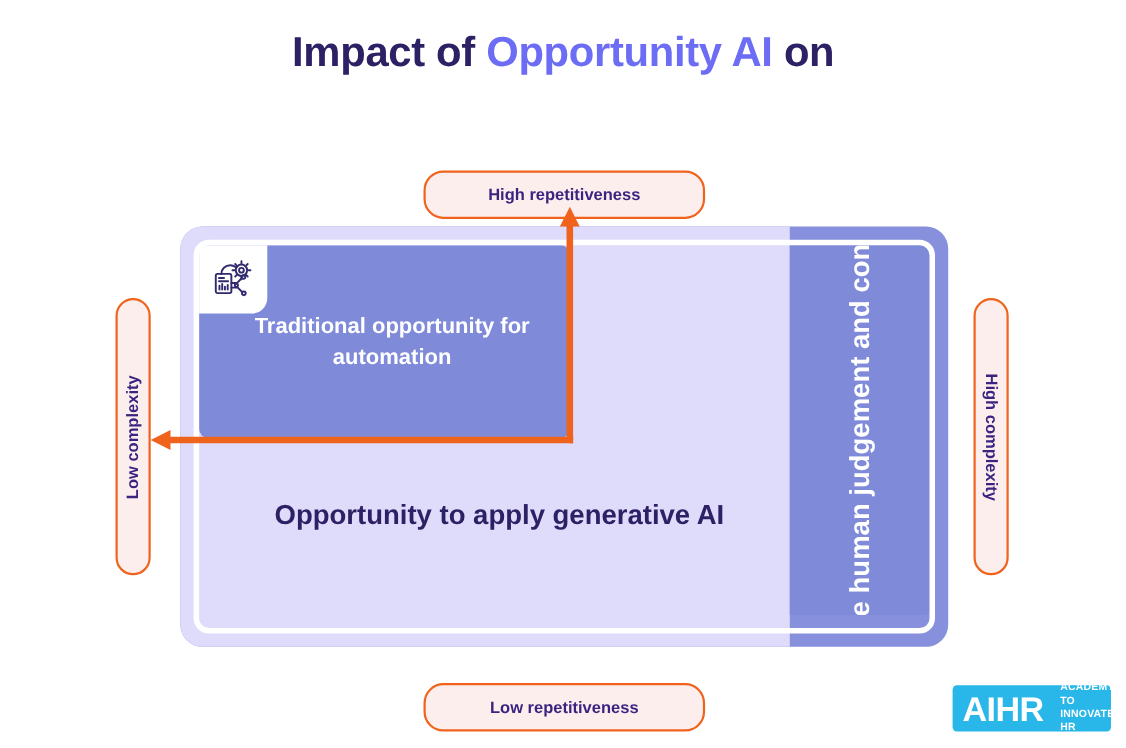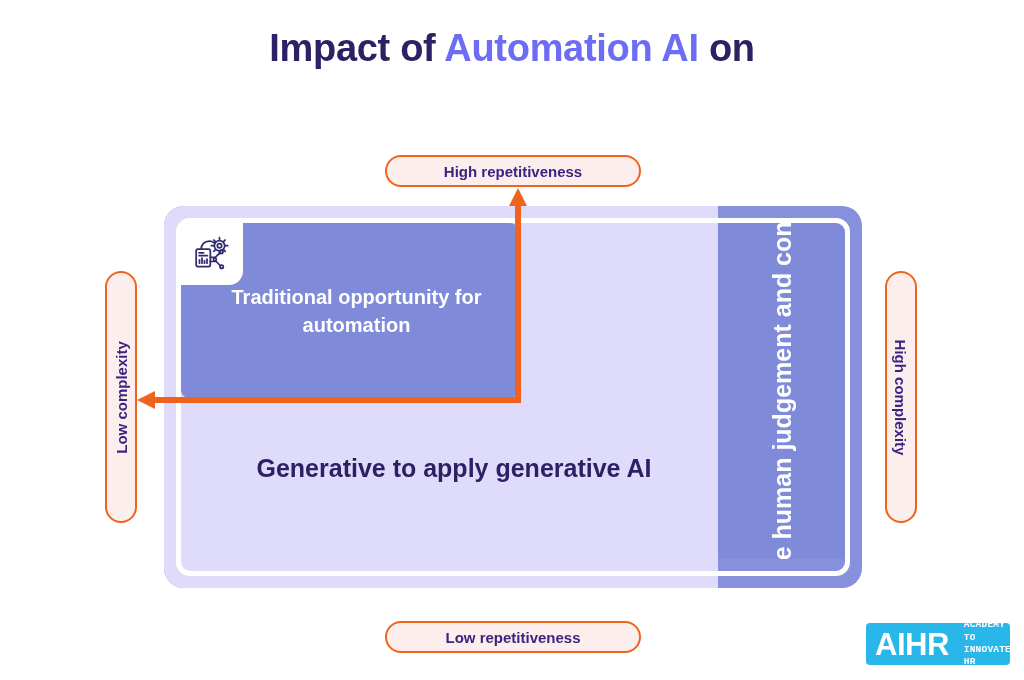--- a/index.html
+++ b/index.html
@@ -36,21 +36,21 @@
     background: #FDEEEE;
     border: 2.5px solid #F0631C;
     color: #3B2480;
     font-weight: bold;
     display: flex;
     align-items: center;
     justify-content: center;
     box-sizing: border-box;
   }
   .pill-h {
-    height: 32px;
+    height: 44px;
     border-radius: 18px;
     font-size: 15px;
   }
   .pill-v {
     width: 32px;
     border-radius: 18px;
     font-size: 15px;
   }
   .pill-v .vtext { white-space: nowrap; }
 
@@ -201,28 +201,27 @@
     background: #ffffff;
     opacity: 0.85;
     margin: 0 7px 0 8px;
   }
   .logo-sub {
     color: #ffffff;
     font-weight: bold;
     font-size: 9.5px;
     line-height: 1.3;
     letter-spacing: 0.2px;
-    font-family: Liberation Mono, monospace;
   }
 </style>
 </head>
 <body>
 
 <div class="title">
-  <span>Impact of </span><span class="accent">Automation AI</span><span> on</span><br>
+  <span>Impact of </span><span class="accent">Opportunity AI</span><span> on</span><br>
 </div>
 
 <div class="pill pill-h" id="pill-high-rep">
   <span>High repetitiveness</span>
 </div>
 
 <div class="pill pill-h" id="pill-low-rep">
   <span>Low repetitiveness</span>
 </div>
 
@@ -230,21 +229,21 @@
   <span class="vtext">Low complexity</span>
 </div>
 
 <div class="pill pill-v" id="pill-high-complexity">
   <span class="vtext">High complexity</span>
 </div>
 
 <div class="matrix">
   <div class="matrix-light"></div>
 
-  <div class="label-genai">Generative to apply generative AI</div>
+  <div class="label-genai">Opportunity to apply generative AI</div>
 
   <div class="quad-traditional">
     <span>Traditional opportunity for automation</span>
     <span class="icon-badge">
       <svg width="40" height="40" viewBox="0 0 48 48" fill="none" stroke="#312A6E" stroke-width="2.1" stroke-linecap="round" stroke-linejoin="round">
 
         <rect x="5" y="18" width="17" height="21" rx="2"></rect>
         <line x1="8.5" y1="22.5" x2="14" y2="22.5"></line>
         <line x1="8.5" y1="26" x2="18.5" y2="26"></line>
         <line x1="9" y1="35" x2="9" y2="31"></line>

